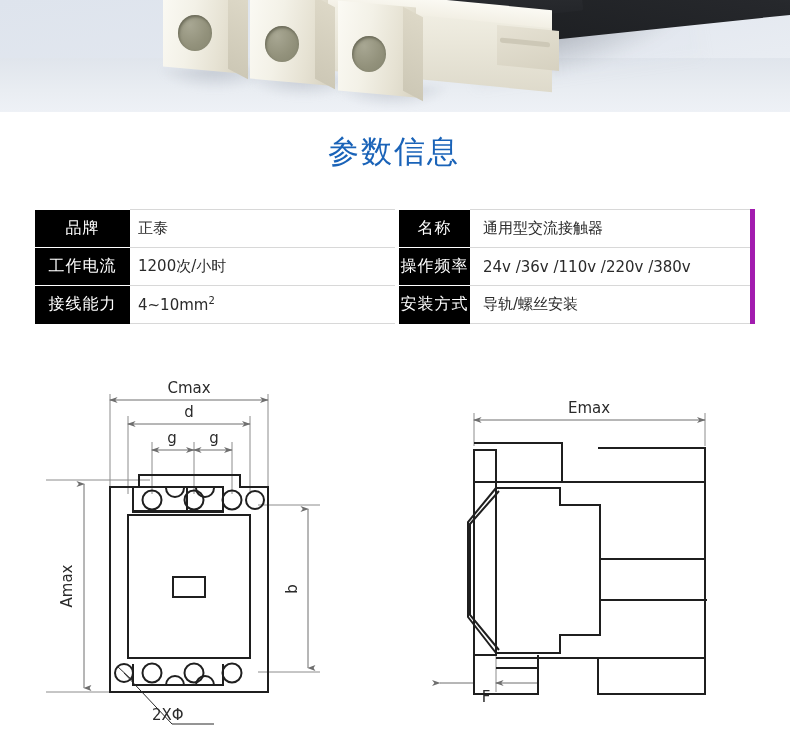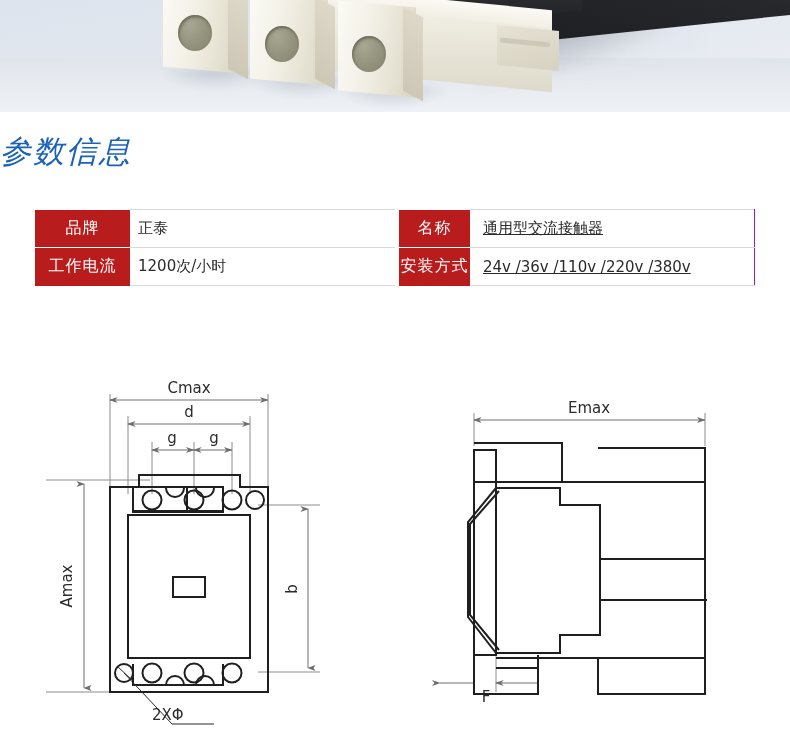--- a/index.html
+++ b/index.html
@@ -118,62 +118,61 @@
     position: absolute;
     background: radial-gradient(ellipse at 50% 0%, rgba(150,157,170,0.45) 0%, rgba(200,206,216,0) 72%);
     filter: blur(3px);
   }
 
   
   .section-title {
     position: absolute;
     left: 0; top: 131px;
     width: 788px;
-    text-align: left;
+    text-align: center;
     font-size: 31px;
     letter-spacing: 2px;
     color: #1a63b8;
     font-family: "DejaVu Sans", "Liberation Sans", sans-serif;
     font-weight: 400;
-    font-style: italic;
   }
 
   
   .spec-table {
     position: absolute;
     left: 35px; top: 209px;
     width: 720px;
     border-collapse: collapse;
     table-layout: fixed;
   }
   .spec-table td {
     height: 38px;
     padding: 0;
     font-size: 15px;
     vertical-align: middle;
   }
   .spec-table td.k {
-    background: #b91c1c;
+    background: #000000;
     color: #ffffff;
     text-align: center;
     font-size: 16px;
     letter-spacing: 1px;
     border-bottom: 1px solid #ffffff;
     font-family: "DejaVu Sans", "Liberation Sans", sans-serif;
   }
   .spec-table tr:last-child td.k { border-bottom: none; }
   .spec-table td.v {
     background: #ffffff;
     color: #2a2a2a;
     padding-left: 13px;
     border: 1px solid #d8d8d8;
     border-left: none;
     font-family: "DejaVu Sans", "Liberation Sans", sans-serif;
   }
-  .spec-table td.v.right-edge { border-right: 1px solid #a21caf; text-decoration: underline; }
+  .spec-table td.v.right-edge { border-right: 5px solid #a21caf; }
   .spec-table td.v.mid { border-right: none; padding-left: 8px; }
   .spec-table td.spacer { width: 4px; background: #ffffff; padding: 0; border: none; }
   .sup { font-size: 10px; vertical-align: super; }
 
   
   .drawings {
     position: absolute;
     left: 0; top: 372px;
     width: 714px; height: 378px;
   }
@@ -227,22 +226,29 @@
       <td class="k" style="width:95px;">品牌</td>
       <td class="v mid" style="width:265px;">正泰</td>
       <td class="spacer"></td>
       <td class="k" style="width:71px;">名称</td>
       <td class="v right-edge">通用型交流接触器</td>
     </tr>
     <tr>
       <td class="k">工作电流</td>
       <td class="v mid">1200次/小时</td>
       <td class="spacer"></td>
+      <td class="k">操作频率</td>
+      <td class="v right-edge">24v /36v /110v /220v /380v</td>
+    </tr>
+    <tr>
+      <td class="k">接线能力</td>
+      <td class="v mid"><span>4~10mm</span><span class="sup">2</span></td>
+      <td class="spacer"></td>
       <td class="k">安装方式</td>
-      <td class="v right-edge">24v /36v /110v /220v /380v</td>
+      <td class="v right-edge">导轨/螺丝安装</td>
     </tr>
   </tbody>
 </table>
 
 <div class="drawings">
   <svg width="790" height="378" viewBox="0 0 790 378">
     <defs>
       <marker id="aR" markerWidth="9" markerHeight="7" refX="8" refY="3.5" orient="auto">
         <path d="M0,0.6 L8.6,3.5 L0,6.4 L2.4,3.5 Z" fill="#6e6e6e"></path>
       </marker>

